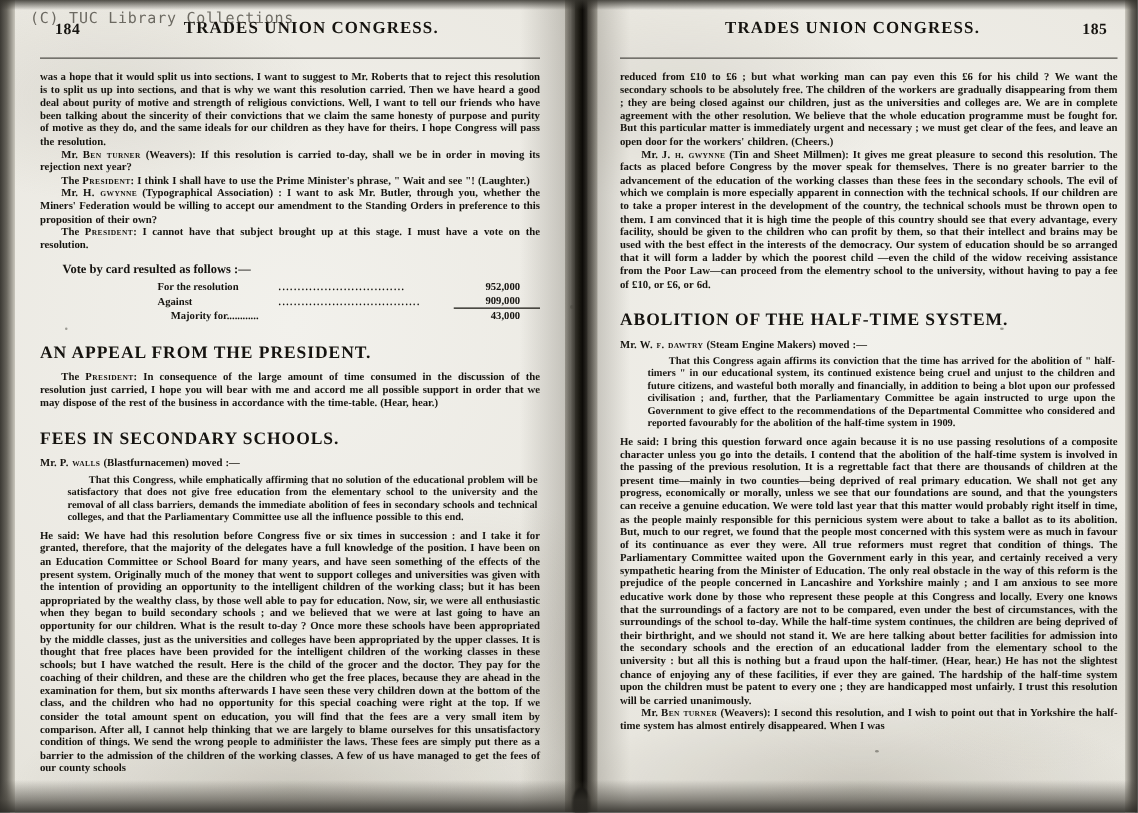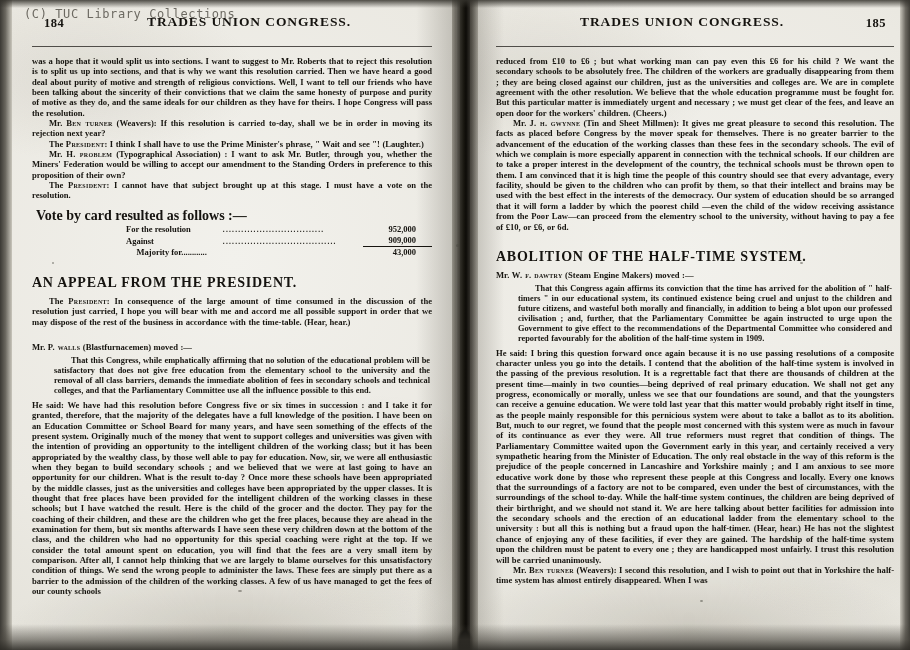--- a/index.html
+++ b/index.html
@@ -185,21 +185,21 @@
     font-size: 14px;
     font-weight: bold;
     letter-spacing: .75px;
     text-transform: uppercase;
     padding: 2px 0 5px 0;
   }
 
   .sc { font-variant: small-caps; letter-spacing: .3px; }
 
   
-  .vote-intro { margin-left: 4px; font-size: 14px; font-weight: bold; line-height: 12px; }
+  .vote-intro { margin-left: 18px; font-size: 10px; font-weight: bold; line-height: 12px; }
   table.vote {
     margin: 2px 0 0 78px;
     border-collapse: collapse;
     font-size: 8.5px;
     font-weight: bold;
   }
   table.vote td { padding: .5px 16px; vertical-align: bottom; white-space: nowrap; }
   td.vote-label { padding-right: 3px; }
   td.vote-dots  {
     width: 150px;
@@ -255,21 +255,21 @@
 
     <div class="runhead">
       <span class="folio">184</span>
       <span class="title">TRADES UNION CONGRESS.</span>
     </div>
     <div class="rule"></div>
 
     <p class="flow">was a hope that it would split us into sections. I want to suggest to Mr. Roberts that to reject this resolution is to split us up into sections, and that is why we want this resolution carried. Then we have heard a good deal about purity of motive and strength of religious convictions. Well, I want to tell our friends who have been talking about the sincerity of their convictions that we claim the same honesty of purpose and purity of motive as they do, and the same ideals for our children as they have for theirs. I hope Congress will pass the resolution.</p>
     <p class="indent">Mr. <span class="sc">Ben turner</span> (Weavers): If this resolution is carried to-day, shall we be in order in moving its rejection next year?</p>
     <p class="indent">The <span class="sc">President</span>: I think I shall have to use the Prime Minister's phrase, " Wait and see "!  (Laughter.)</p>
-    <p class="indent">Mr. <span class="sc">H. problem</span> (Typographical Association) : I want to ask Mr. Butler, through you, whether the Miners' Federation would be willing to accept our amendment to the Standing Orders in preference to this proposition of their own?</p>
+    <p class="indent">Mr. <span class="sc">H. gwynne</span> (Typographical Association) : I want to ask Mr. Butler, through you, whether the Miners' Federation would be willing to accept our amendment to the Standing Orders in preference to this proposition of their own?</p>
     <p class="indent">The <span class="sc">President</span>: I cannot have that subject brought up at this stage. I must have a vote on the resolution.</p>
 
     <div class="gap-md"></div>
 
     <div class="vote-intro">Vote by card resulted as follows :—</div>
 
     <table class="vote">
       <tbody>
         <tr>
           <td class="vote-label">For the resolution</td>
@@ -289,20 +289,21 @@
       </tbody>
     </table>
 
     <div class="gap-lg"></div>
 
     <h2 class="section">AN APPEAL FROM THE PRESIDENT.</h2>
     <p class="indent">The <span class="sc">President</span>: In consequence of the large amount of time consumed in the discussion of the resolution just carried, I hope you will bear with me and accord me all possible support in order that we may dispose of the rest of the business in accordance with the time-table.  (Hear, hear.)</p>
 
     <div class="gap-lg"></div>
 
+    <h2 class="section">FEES IN SECONDARY SCHOOLS.</h2>
     <p class="flow">Mr. <span class="sc">P. walls</span> (Blastfurnacemen) moved :—</p>
 
     <div class="gap-sm"></div>
 
     <p class="quote">That this Congress, while emphatically affirming that no solution of the educational problem will be satisfactory that does not give free education from the elementary school to the university and the removal of all class barriers, demands the immediate abolition of fees in secondary schools and technical colleges, and that the Parliamentary Committee use all the influence possible to this end.</p>
 
     <div class="gap-sm"></div>
 
     <p class="flow">He said: We have had this resolution before Congress five or six times in succession : and I take it for granted, therefore, that the majority of the delegates have a full knowledge of the position. I have been on an Education Committee or School Board for many years, and have seen something of the effects of the present system. Originally much of the money that went to support colleges and universities was given with the intention of providing an opportunity to the intelligent children of the working class; but it has been appropriated by the wealthy class, by those well able to pay for education. Now, sir, we were all enthusiastic when they began to build secondary schools ; and we believed that we were at last going to have an opportunity for our children. What is the result to-day ? Once more these schools have been appropriated by the middle classes, just as the universities and colleges have been appropriated by the upper classes. It is thought that free places have been provided for the intelligent children of the working classes in these schools; but I have watched the result. Here is the child of the grocer and the doctor. They pay for the coaching of their children, and these are the children who get the free places, because they are ahead in the examination for them, but six months afterwards I have seen these very children down at the bottom of the class, and the children who had no opportunity for this special coaching were right at the top. If we consider the total amount spent on education, you will find that the fees are a very small item by comparison. After all, I cannot help thinking that we are largely to blame ourselves for this unsatisfactory condition of things. We send the wrong people to administer the laws. These fees are simply put there as a barrier to the admission of the children of the working classes. A few of us have managed to get the fees of our county schools</p>
   </div>

